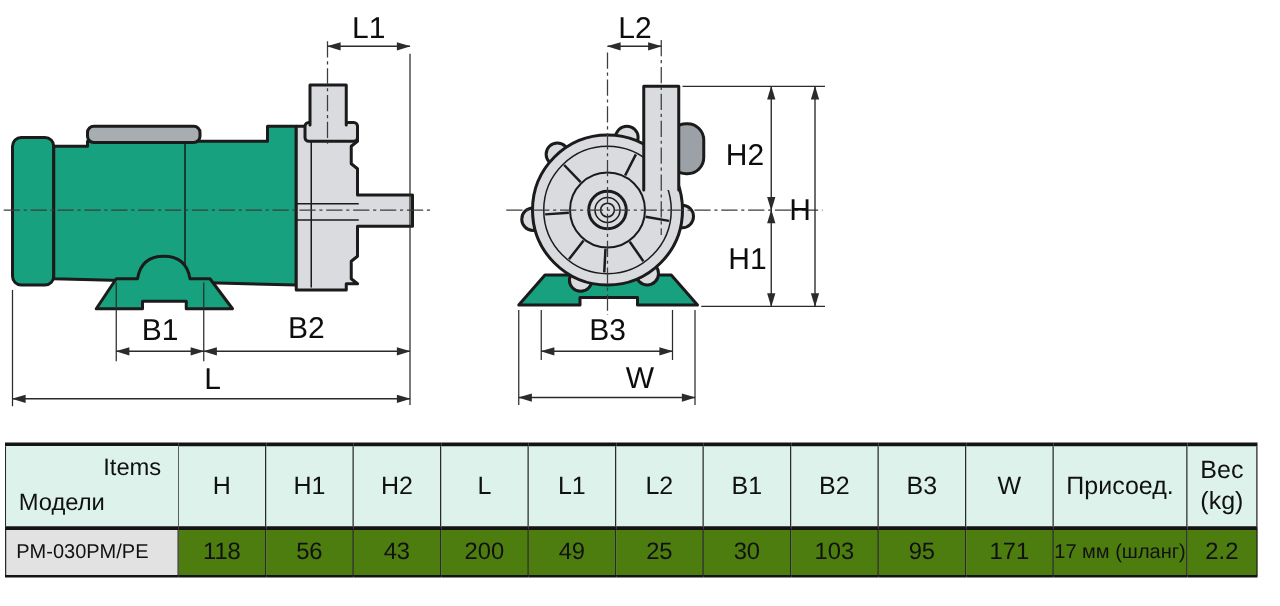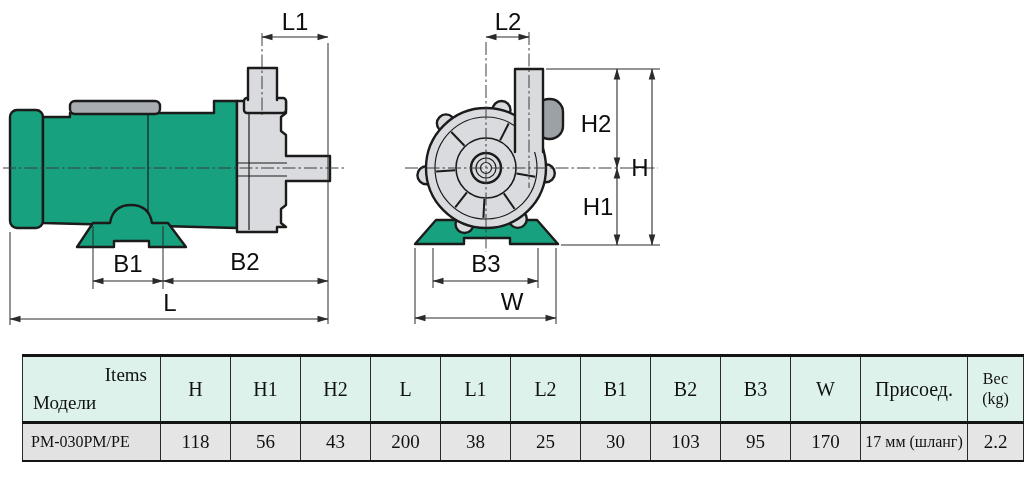--- a/index.html
+++ b/index.html
@@ -16,45 +16,45 @@
   .elbow{fill:var(--elbow);}
   .thin{stroke:var(--outline);stroke-width:1.2;fill:none;}
   .spoke{stroke:var(--outline);stroke-width:2;fill:none;}
   .mid{stroke-width:1.6;}
   .dim{stroke:#2b2b2b;stroke-width:1.1;fill:none;}
   .ext{stroke:#2b2b2b;stroke-width:1;fill:none;}
   .cl{stroke:#3c3c3c;stroke-width:1;stroke-dasharray:13 3 2.5 3;fill:none;}
   .dimtext{font:24px "Liberation Sans",sans-serif;fill:#0d0d0d;text-anchor:middle;}
   
   .dims-table{
-    position:absolute;left:22px;top:354px;width:865px;
+    position:absolute;left:4px;top:354px;width:865px;
     border-collapse:collapse;table-layout:fixed;
-    font-family:Liberation Serif, serif;
+    font-family:Liberation Sans, sans-serif;
   }
   .dims-table th,.dims-table td{border:1.5px solid #2a2a2a;padding:0;}
   .dims-table thead th{
     background:var(--header_bg);height:64px;font-weight:normal;font-size:20px;
     border-top:3px solid #141414;border-bottom:3px solid #141414;vertical-align:middle;text-align:center;
   }
   .dims-table tbody td{
-    background:#e5e5e5;height:36px;font-size:19px;text-align:center;vertical-align:middle;
+    background:#4d7c0f;height:36px;font-size:19px;text-align:center;vertical-align:middle;
     border-bottom:2.5px solid #141414;
   }
   .diag-cell{
     position:relative;
     background-color:var(--header_bg);
     background-image:linear-gradient(to bottom right,
       rgba(0,0,0,0) calc(50% - 1.1px), #1c1c1c calc(50% - 1.1px),
       #1c1c1c calc(50% + 1.1px), rgba(0,0,0,0) calc(50% + 1.1px));
   }
   .diag-items{position:absolute;top:7px;right:13px;font-size:19px;}
   .diag-model{position:absolute;bottom:7px;left:10px;font-size:19px;text-align:center;}
   .model-cell{background:var(--model_cell_bg) !important;text-align:left !important;font-size:16px !important;padding-left:8px !important;}
   .conn-cell{font-size:16px !important;margin-left:43px;}
-  .weight-th span{display:block;line-height:1.25;font-size:16px;}
+  .weight-th span{display:block;line-height:1.25;font-size:20px;}
 </style>
 </head>
 <body>
 
 <div class="page">
 
   <svg class="drawing" width="1024" height="352" viewBox="0 0 1024 352">
     <defs>
       <marker id="arr" viewBox="0 0 12 9" markerWidth="12" markerHeight="9" refX="11" refY="4.5" orient="auto-start-reverse" markerUnits="userSpaceOnUse">
         <path d="M11.5,4.5 L0.5,1.2 L0.5,7.8 Z" fill="#2b2b2b"></path>
@@ -211,24 +211,24 @@
         </th>
       </tr>
     </thead>
     <tbody>
       <tr>
         <td class="model-cell">PM-030PM/PE</td>
         <td>118</td>
         <td>56</td>
         <td>43</td>
         <td>200</td>
-        <td>38</td>
+        <td>49</td>
         <td>25</td>
         <td>30</td>
         <td>103</td>
         <td>95</td>
-        <td>170</td>
+        <td>171</td>
         <td class="conn-cell">17 мм (шланг)</td>
         <td>2.2</td>
       </tr>
     </tbody>
   </table>
 </div>
 
 </body></html>

